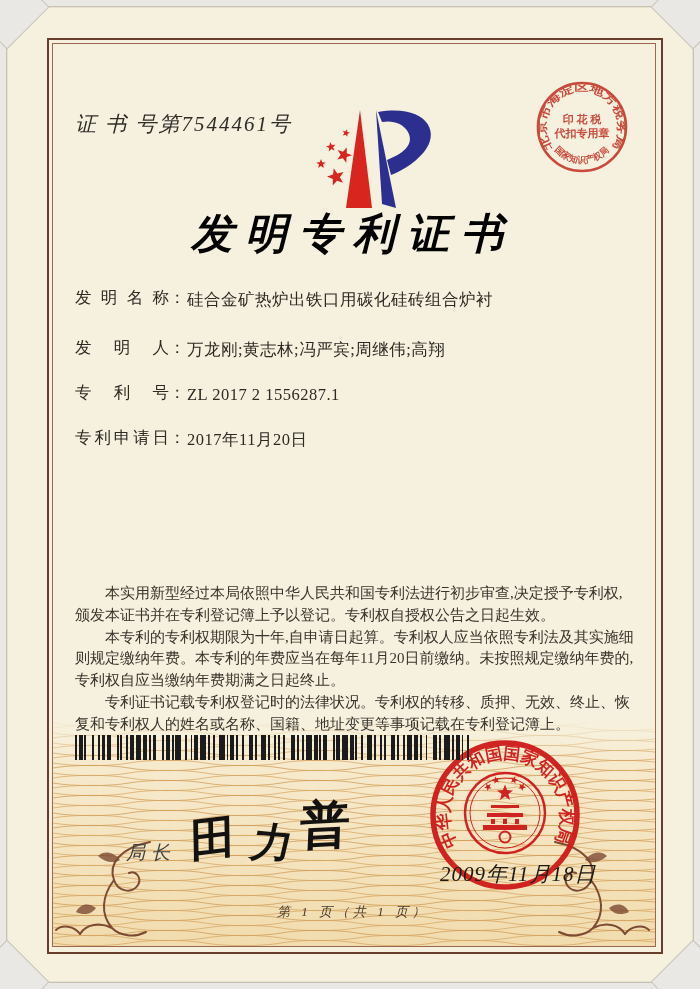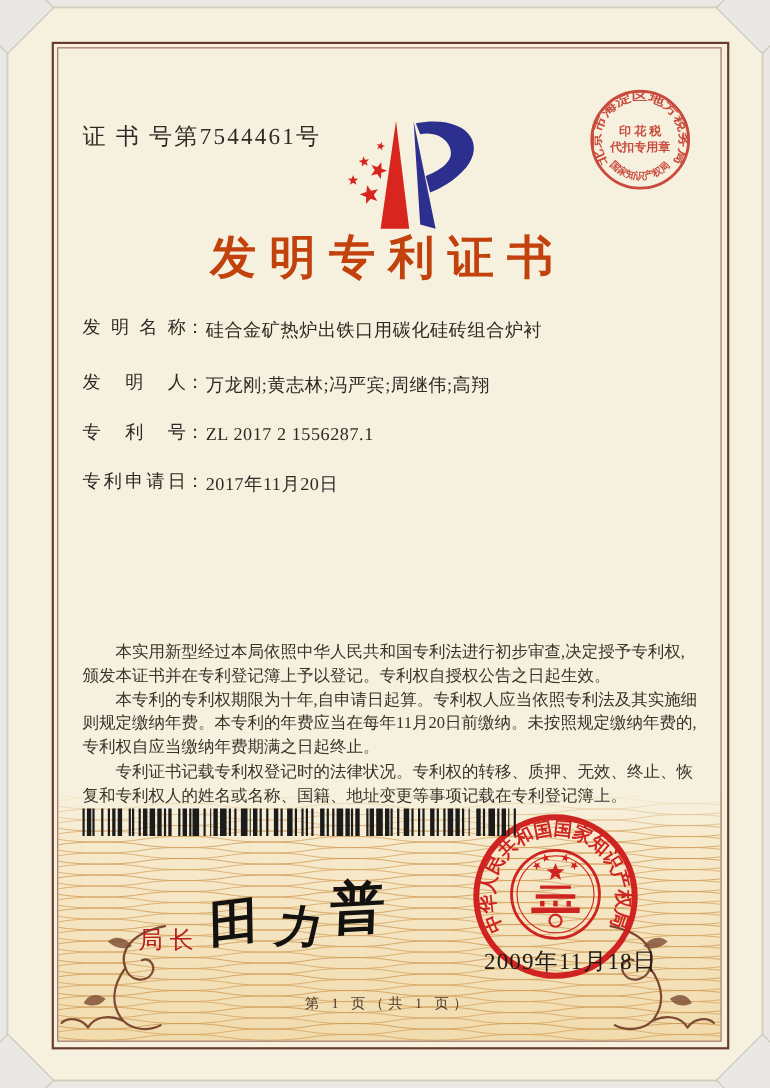--- a/index.html
+++ b/index.html
@@ -14,36 +14,36 @@
   #frame-outer{position:absolute;left:47px;top:38px;width:612px;height:912px;
                border:2px solid #6a3c2e;z-index:10;pointer-events:none;}
   #frame-inner{position:absolute;left:52px;top:43px;width:602px;height:902px;
                border:1px solid #9a6850;z-index:10;pointer-events:none;}
   
   #waves{position:absolute;left:53px;top:720px;width:602px;height:226px;z-index:1;
          background:linear-gradient(#f8eed6,#f1dcae);}
   #wave-fade{position:absolute;left:53px;top:720px;width:602px;height:40px;z-index:2;
              background:linear-gradient(#f6f1de,rgba(246,241,222,0));}
   .flourish{position:absolute;z-index:3;}
-  .txt{position:absolute;color:#2e2a24;z-index:20;}
+  .txt{position:absolute;color:#2e2a24;z-index:20;font-style:italic;}
   #cert-number{left:75px;top:110px;font-size:21px;letter-spacing:2px;color:#2f2c28;}
   #logo{position:absolute;left:296px;top:104px;z-index:20;}
   #title{left:47px;top:206px;width:612px;text-align:center;font-size:42px;font-weight:bold;
-         letter-spacing:12px;color:#c2410c;}
+         letter-spacing:12px;color:#000000;}
   .row{position:absolute;left:75px;width:565px;font-size:16.5px;color:#2d2923;z-index:20;}
   .row .lab{display:inline-block;width:94px;text-align:justify;text-align-last:justify;
             -moz-text-align-last:justify;vertical-align:top;}
   .row .colon{display:inline-block;width:18px;vertical-align:top;}
   .row .val{display:inline-block;width:440px;vertical-align:top;letter-spacing:.5px;line-height:25px;}
   #body-text{position:absolute;left:75px;top:583px;width:560px;z-index:20;color:#38332b;
              font-size:15px;line-height:21.8px;}
   #body-text p{margin:0;text-indent:2em;}
   #barcode{position:absolute;left:75px;top:735px;height:25px;z-index:20;font-size:0;}
   #barcode span{display:inline-block;height:25px;vertical-align:top;}
-  #director{left:126px;top:840px;font-size:22px;letter-spacing:6px;color:#b91c1c;z-index:20;}
+  #director{left:126px;top:840px;font-size:19px;letter-spacing:6px;color:#404040;z-index:20;}
   .sig-char{position:absolute;z-index:21;color:#141210;font-weight:bold;
             font-family:"Liberation Serif",serif;}
   #sig-0{left:190px;top:808px;font-size:46px;transform:rotate(-7deg) skewX(-6deg);}
   #sig-1{left:252px;top:816px;font-size:41px;transform:rotate(5deg) skewX(-8deg);}
   #sig-2{left:300px;top:792px;font-size:50px;transform:rotate(-3deg) skewX(-5deg);}
   #seal{position:absolute;left:403px;top:713px;z-index:19;opacity:.95;}
   #seal-date{left:440px;top:860px;font-size:21px;color:#1d1a16;letter-spacing:1px;z-index:22;}
   #tax-stamp{position:absolute;left:527px;top:72px;z-index:20;opacity:.9;}
   #footer{left:47px;top:903px;width:612px;text-align:center;font-size:13px;
           letter-spacing:4px;color:#4a3a2a;z-index:20;}

